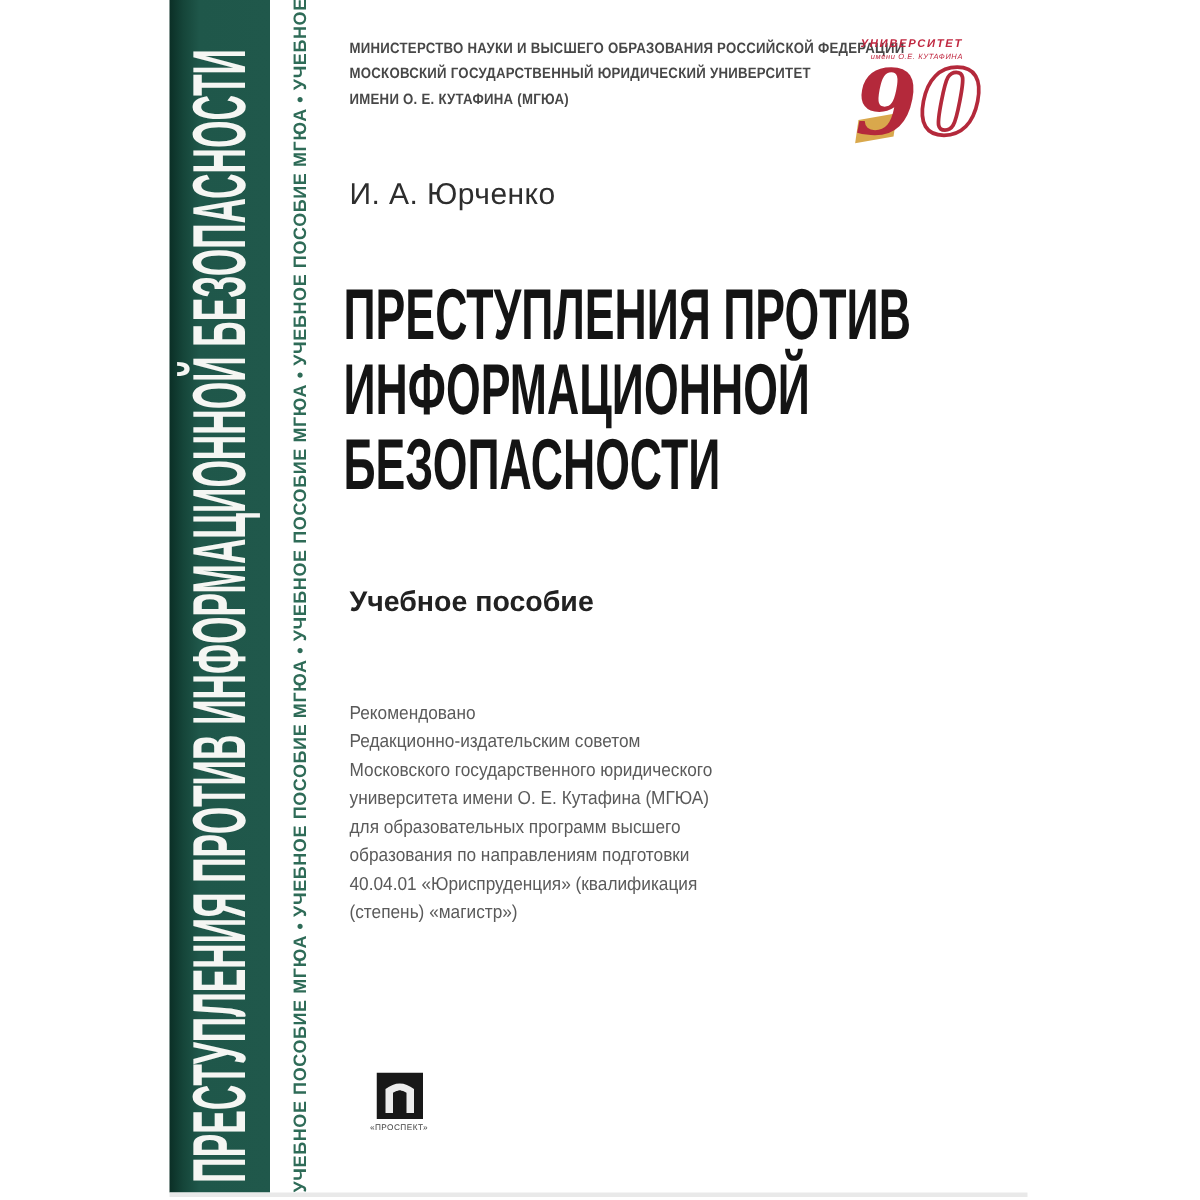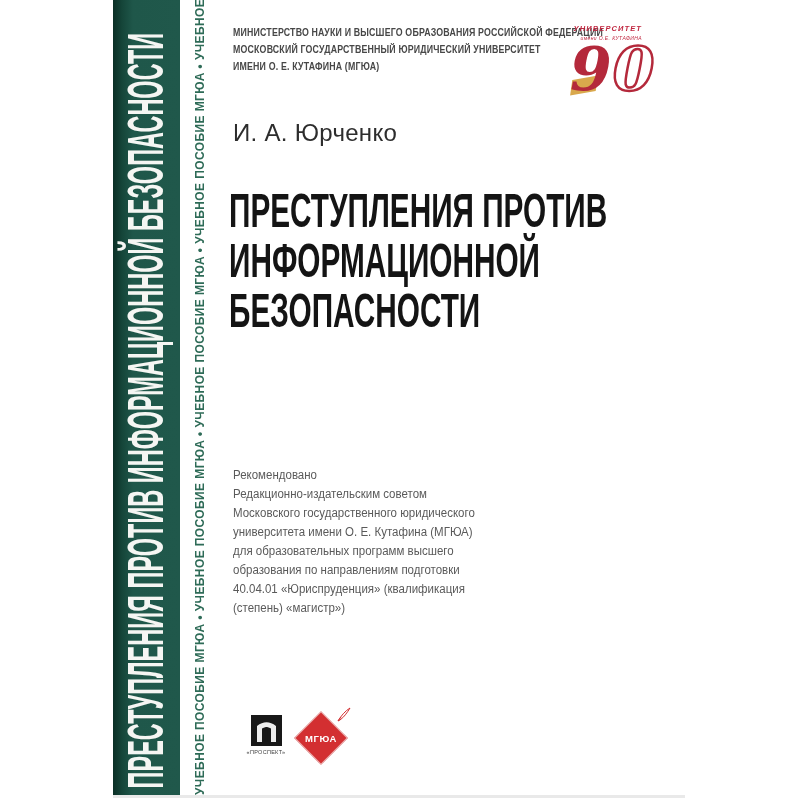--- a/index.html
+++ b/index.html
@@ -39,21 +39,21 @@
   
   .uni-logo{position:absolute;left:570px;top:24px;width:72px;text-align:right;font-style:italic;}
   .uni-name{color:#c02740;font-weight:bold;font-size:7.5px;letter-spacing:1.1px;white-space:nowrap;}
   .uni-sub{color:#c02740;font-size:5px;letter-spacing:0.4px;margin-top:2px;white-space:nowrap;}
   .ninety{position:relative;margin-top:3px;height:52px;width:70px;font-family:"DejaVu Serif", serif;font-weight:bold;font-size:60px;line-height:50px;}
   .gold-mark{position:absolute;left:1px;bottom:3px;width:26px;height:15px;background:#d9a84c;transform:rotate(-10deg) skewX(-18deg);z-index:0;}
   .digit9{position:relative;z-index:1;color:#b4293b;}
   .digit0{position:relative;z-index:1;color:transparent;-webkit-text-stroke:2.5px #b4293b;margin-left:1px;}
 
   
-  .author{position:absolute;left:233px;top:119px;color:#2d2d2d;font-size:24px;letter-spacing:0.3px;}
+  .author{position:absolute;left:233px;top:119px;color:#2d2d2d;font-size:20px;letter-spacing:0.3px;}
   .title{
     position:absolute;left:229px;top:186px;margin:0;
     color:#141414;font-weight:bold;font-size:48px;line-height:50px;
     transform:scaleX(0.62);transform-origin:0 0;white-space:nowrap;letter-spacing:0px;
   }
   .subtitle{position:absolute;left:233px;top:391px;color:#222222;font-weight:bold;font-size:19px;}
 
   
   .rec{
     position:absolute;left:233px;top:466px;color:#5a5a5a;font-size:12.5px;line-height:19px;
@@ -98,20 +98,21 @@
   </div>
 
   <div class="author">И. А. Юрченко</div>
 
   <h1 class="title">
     <div>ПРЕСТУПЛЕНИЯ ПРОТИВ</div>
     <div>ИНФОРМАЦИОННОЙ</div>
     <div>БЕЗОПАСНОСТИ</div>
   </h1>
 
+  <div class="subtitle">Учебное пособие</div>
 
   <div class="rec">
     <div>Рекомендовано</div>
     <div>Редакционно-издательским советом</div>
     <div>Московского государственного юридического</div>
     <div>университета имени О. Е. Кутафина (МГЮА)</div>
     <div>для образовательных программ высшего</div>
     <div>образования по направлениям подготовки</div>
     <div>40.04.01 «Юриспруденция» (квалификация</div>
     <div>(степень) «магистр»)</div>
@@ -121,24 +122,14 @@
     <span>
       <svg width="31" height="31" viewBox="0 0 31 31">
         <rect width="31" height="31" fill="#181818"></rect>
         <path d="M6 27 V11 Q15.5 3.5 25 11 V27 H20 V13.5 Q15.5 10.5 11 13.5 V27 Z" fill="#ededed"></path>
         <rect x="14.6" y="12" width="1.8" height="15" fill="#181818"></rect>
       </svg>
     </span>
     <div class="prospekt-label">«ПРОСПЕКТ»</div>
   </div>
 
-  <div class="mgua">
-    <div class="mgua-diamond"></div>
-    <span class="mgua-quill">
-      <svg width="16" height="16" viewBox="0 0 16 16">
-        <path d="M2 14 C5 9, 9 4, 14 1 C11 6, 8 10, 4 13 Z" fill="#ffffff" stroke="#d32f31" stroke-width="1"></path>
-        <path d="M2 14 L5 10" stroke="#d32f31" stroke-width="1" fill="none"></path>
-      </svg>
-    </span>
-    <div class="mgua-label">МГЮА</div>
-  </div>
 
 </div>
 
 </body></html>

